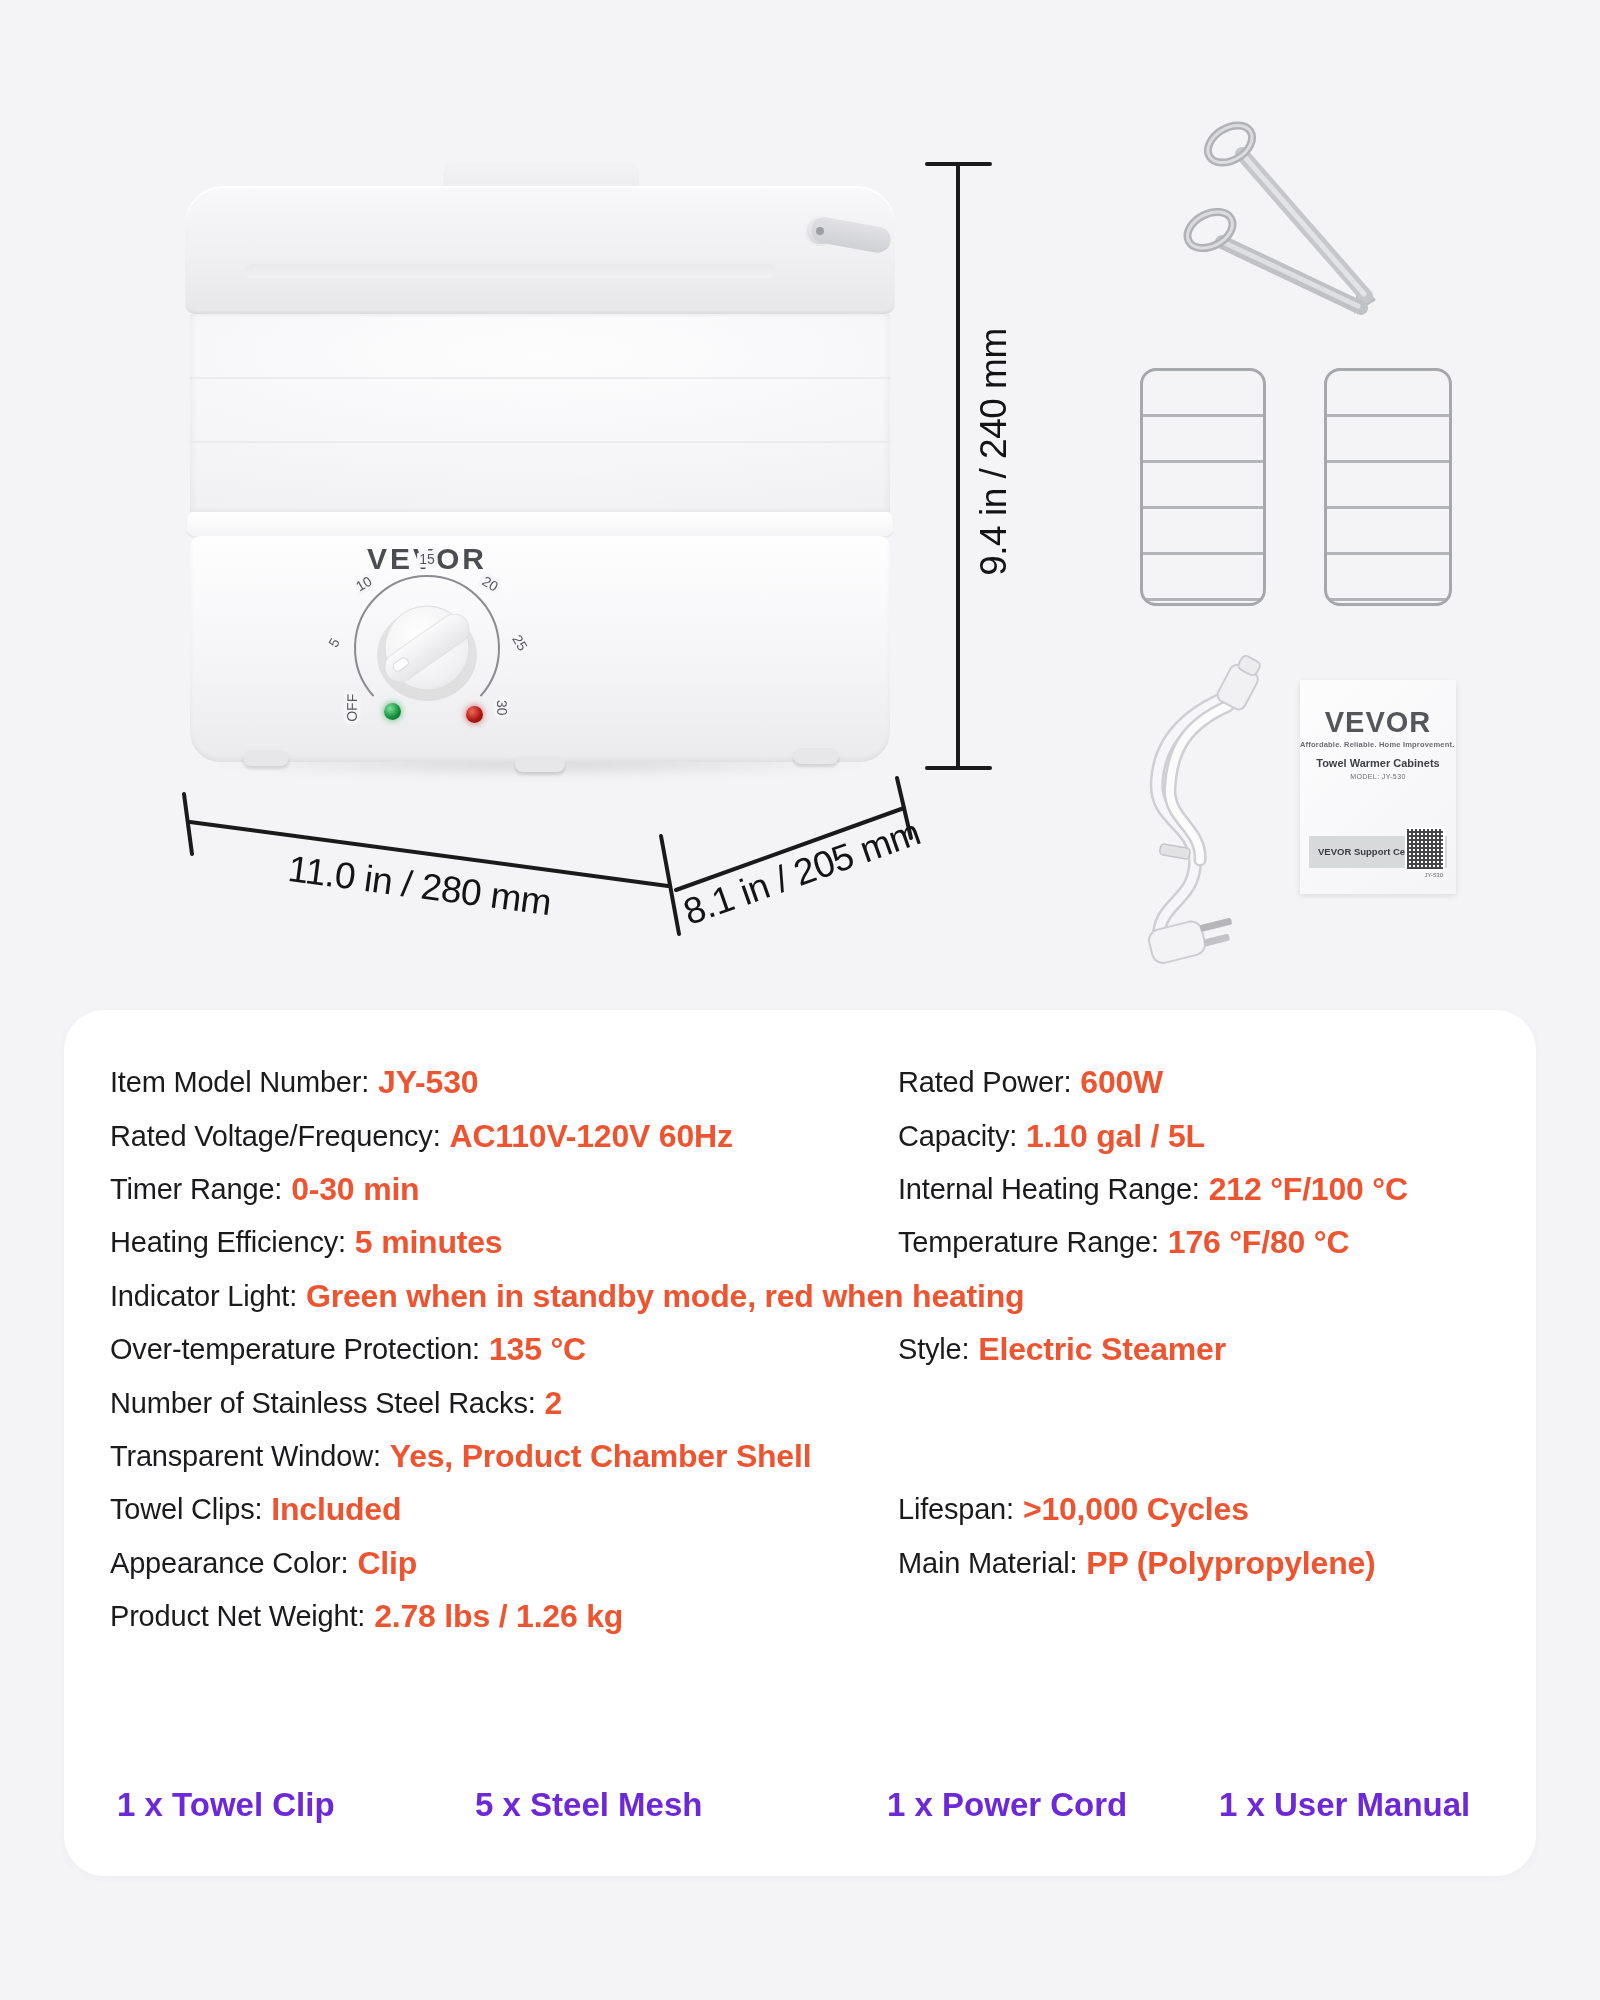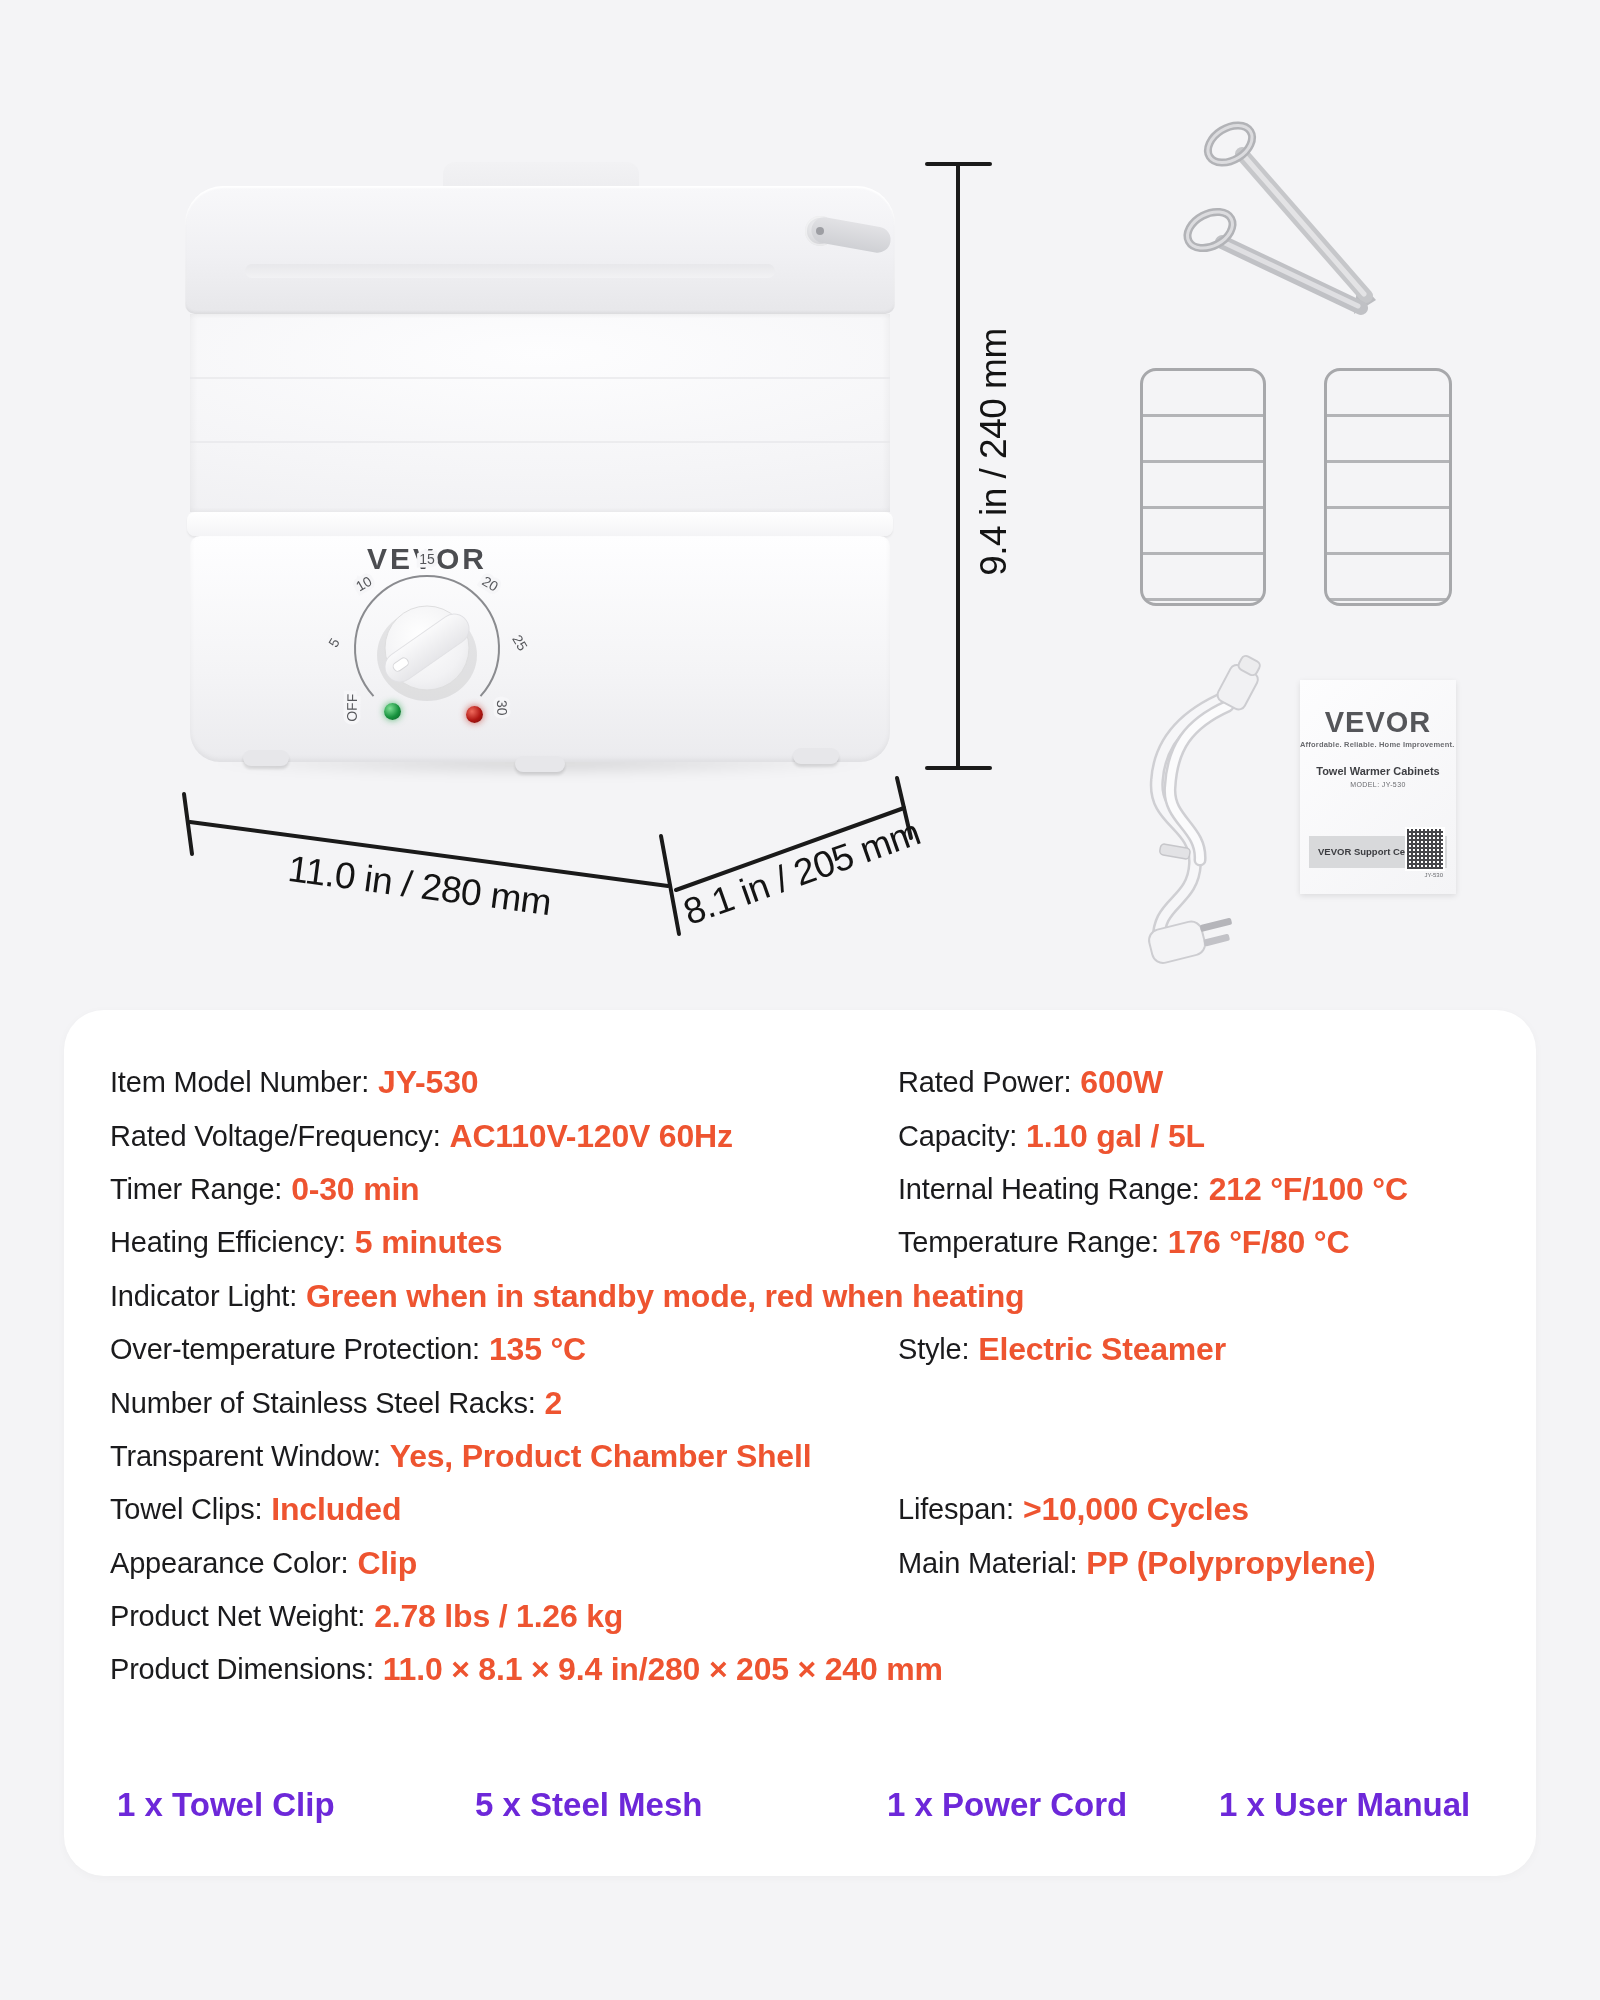--- a/index.html
+++ b/index.html
@@ -57,21 +57,21 @@
   .mesh{position:absolute;width:120px;height:232px;border:3px solid #a7a8ab;border-radius:16px;
     background:repeating-linear-gradient(180deg, rgba(0,0,0,0) 0 43.5px, #b3b4b7 43.5px 46px);}
   #mesh-1{left:1140px;top:368px;}
   #mesh-2{left:1324px;top:368px;width:122px;}
   #cord{position:absolute;left:1122px;top:650px;}
   #manual{position:absolute;left:1300px;top:680px;width:156px;height:214px;
     background:linear-gradient(135deg,#fdfdfe 0%,#f4f4f6 100%);
     box-shadow:0 2px 6px rgba(0,0,0,0.10);}
   #manual .m-logo{margin-top:26px;text-align:center;font-size:29px;font-weight:bold;letter-spacing:1px;color:#55565a;}
   #manual .m-tagline{margin-top:1px;text-align:left;font-size:7.5px;font-weight:bold;color:#6a6b6f;letter-spacing:.2px;}
-  #manual .m-title{margin-top:16px;text-align:center;font-size:11px;font-weight:bold;color:#3e3f43;}
+  #manual .m-title{margin-top:8px;text-align:center;font-size:11px;font-weight:bold;color:#3e3f43;}
   #manual .m-model{margin-top:4px;text-align:center;font-size:7px;color:#6a6b6f;letter-spacing:.4px;}
   #manual .m-banner{position:absolute;left:9px;right:9px;bottom:26px;height:32px;background:#d8d9db;}
   #manual .m-support{position:absolute;left:9px;top:0;height:32px;line-height:32px;font-size:9.5px;font-weight:bold;color:#3c3d41;}
   #manual .m-qr{position:absolute;right:4px;top:-7px;width:36px;height:40px;background:
      repeating-linear-gradient(0deg,#454549 0 2px,rgba(255,255,255,0) 2px 4px),
      repeating-linear-gradient(90deg,#454549 0 2px,#ffffff 2px 4px);
      outline:2px solid #fff;}
   #manual .m-code{position:absolute;right:4px;bottom:-10px;font-size:6px;color:#6a6b6f;}
 
   
@@ -309,26 +309,20 @@
           <span class="spec-label">Main Material:</span>
           <span class="spec-value">PP (Polypropylene)</span>
         </div>
       </div>
       <div class="spec-row">
         <div class="spec-cell cell-left">
           <span class="spec-label">Product Net Weight:</span>
           <span class="spec-value">2.78 lbs / 1.26 kg</span>
         </div>
       </div>
-      <div class="spec-row">
-        <div class="spec-cell cell-left">
-          <span class="spec-label">Product Dimensions:</span>
-          <span class="spec-value">11.0 × 8.1 × 9.4 in/280 × 205 × 240 mm</span>
-        </div>
-      </div>
     </div>
   <div id="package-row">
       <span class="pkg-item" style="left: 7px;">1 x Towel Clip</span>
       <span class="pkg-item" style="left: 365px;">5 x Steel Mesh</span>
       <span class="pkg-item" style="left: 777px;">1 x Power Cord</span>
       <span class="pkg-item" style="left: 1109px;">1 x User Manual</span>
     </div>
 </div>
 
 </body></html>

